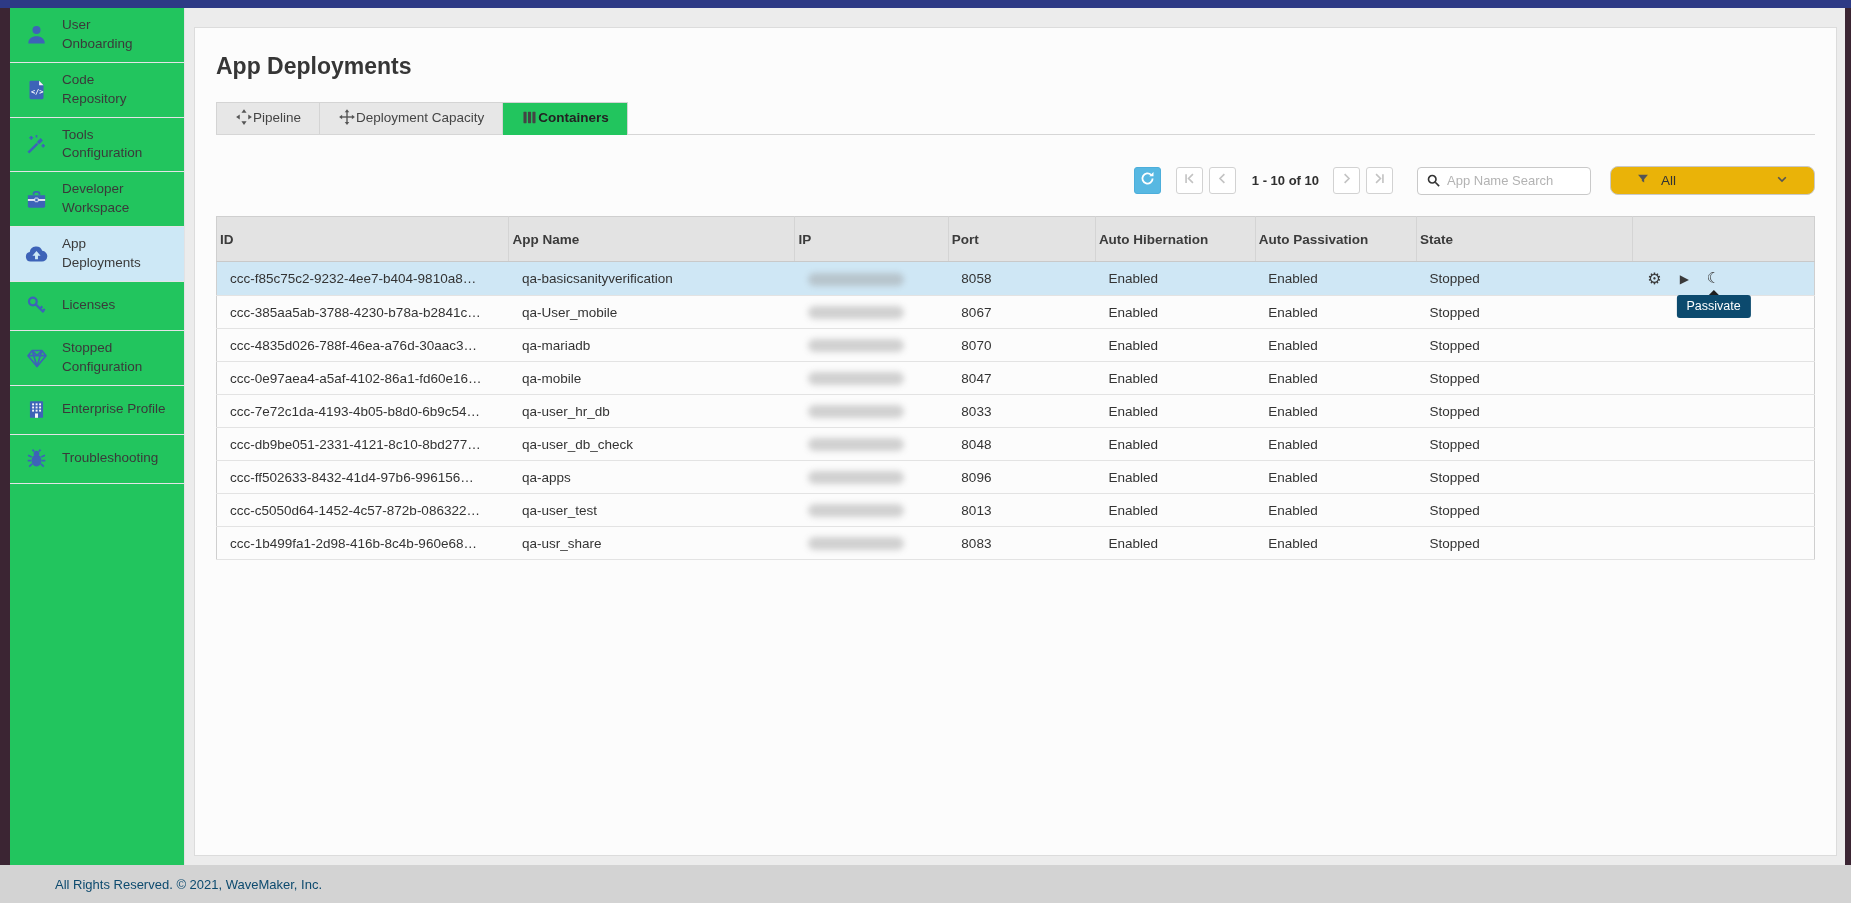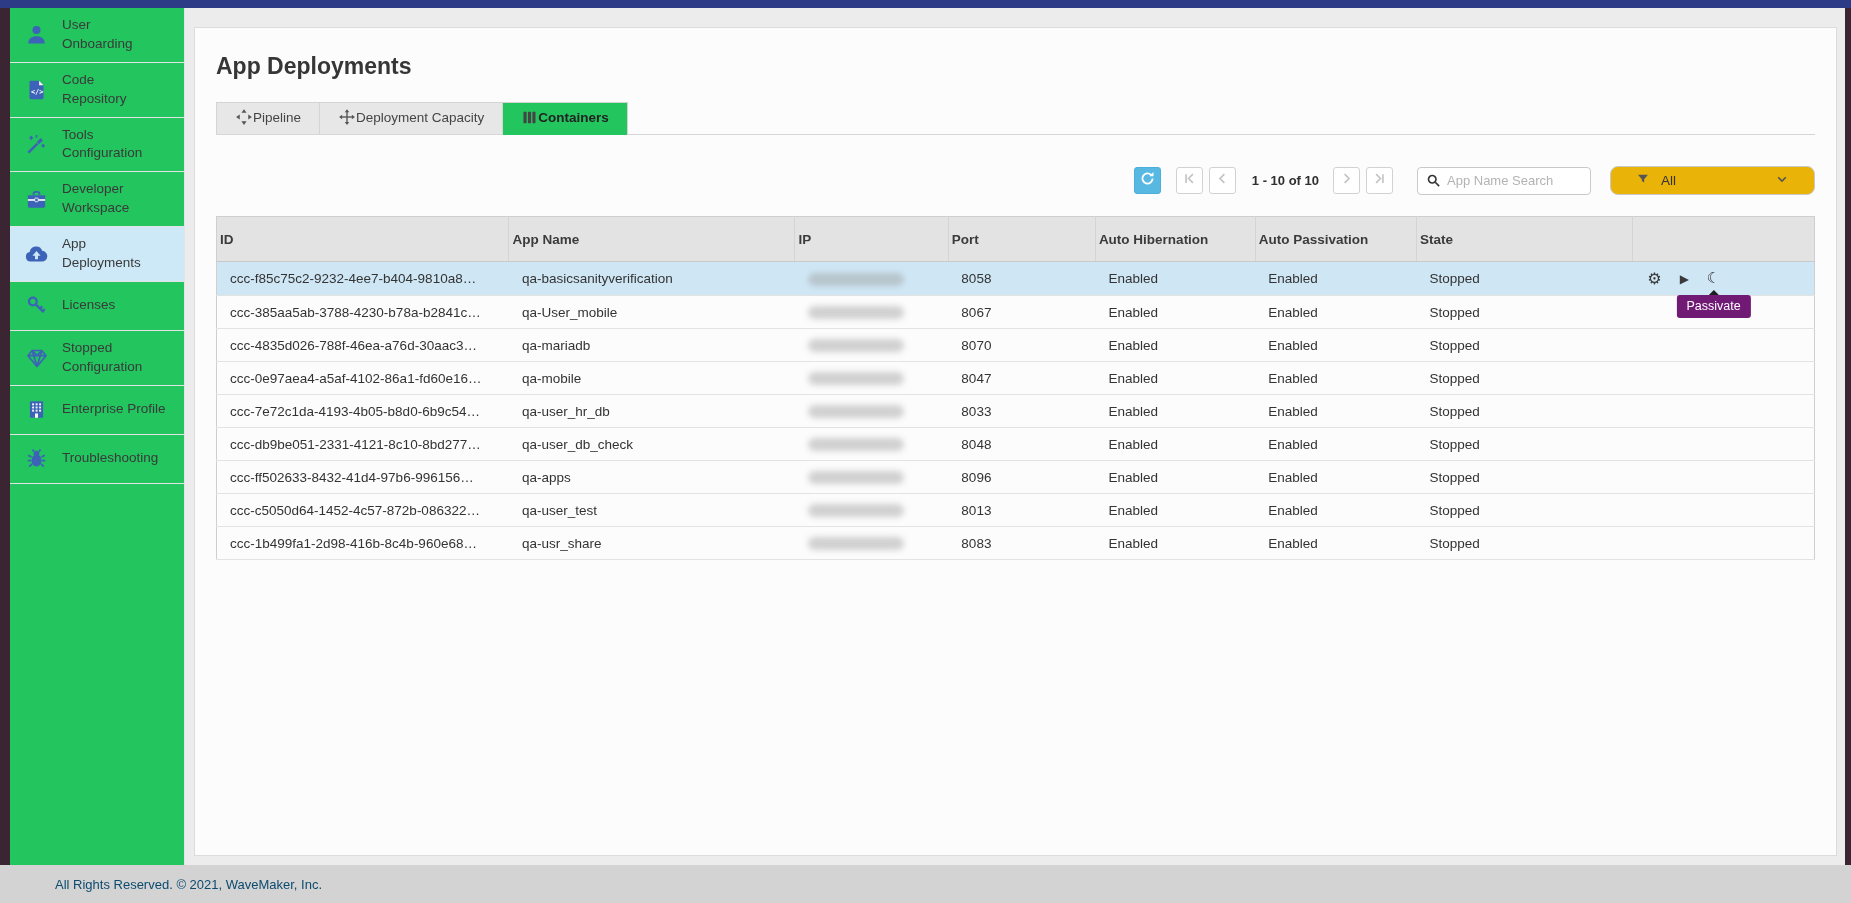--- a/index.html
+++ b/index.html
@@ -84,21 +84,21 @@
   .acts { display: flex; align-items: center; gap: 18px; height: 33px; padding-left: 2px; }
   .act {
     font-family: "DejaVu Sans", sans-serif; color: #3a3a3a; cursor: pointer;
     position: relative; line-height: 1; display: inline-flex;
   }
   .act-settings { font-size: 16px; }
   .act-start { font-size: 12px; }
   .act-passivate { font-size: 15px; }
   .tooltip {
     position: absolute; top: 24px; left: 50%; transform: translateX(-50%);
-    background: #701a75; color: #fff; font-size: 12.5px; padding: 5px 10px;
+    background: #0c4a6e; color: #fff; font-size: 12.5px; padding: 5px 10px;
     border-radius: 3px; white-space: nowrap; z-index: 10;
     font-family: "Liberation Sans", sans-serif;
   }
   .tooltip::before {
     content: ""; position: absolute; top: -5px; left: 50%; transform: translateX(-50%);
     border-left: 5px solid transparent; border-right: 5px solid transparent;
     border-bottom: 5px solid #1e1e1e;
   }
   
   .footer { height: 38px; background: #d3d3d3; display: flex; align-items: center; padding-left: 55px; font-size: 13px; color: #0c4a6e; }

